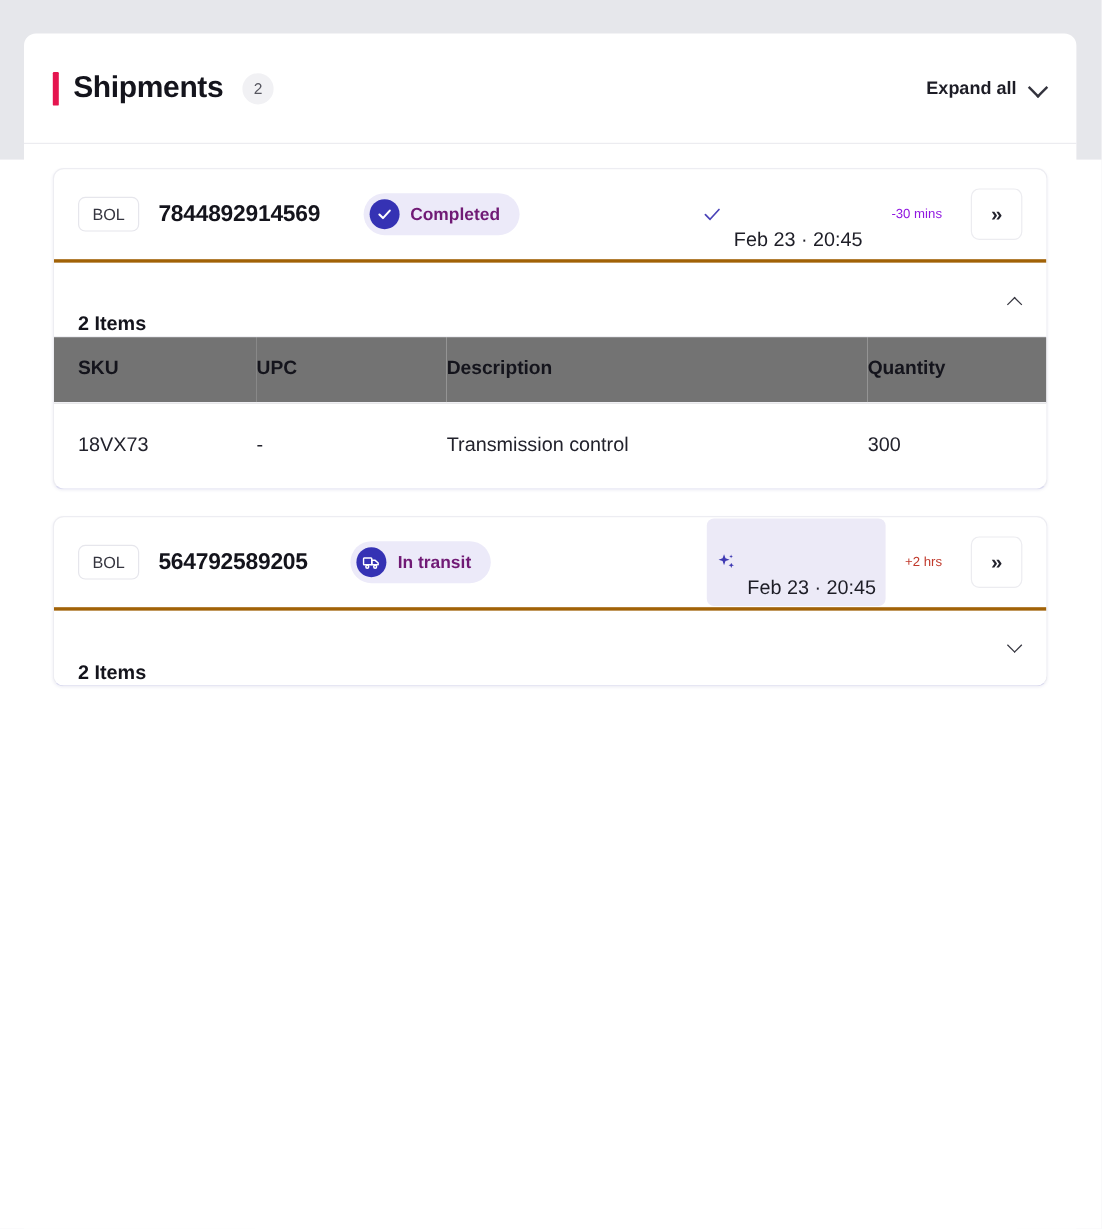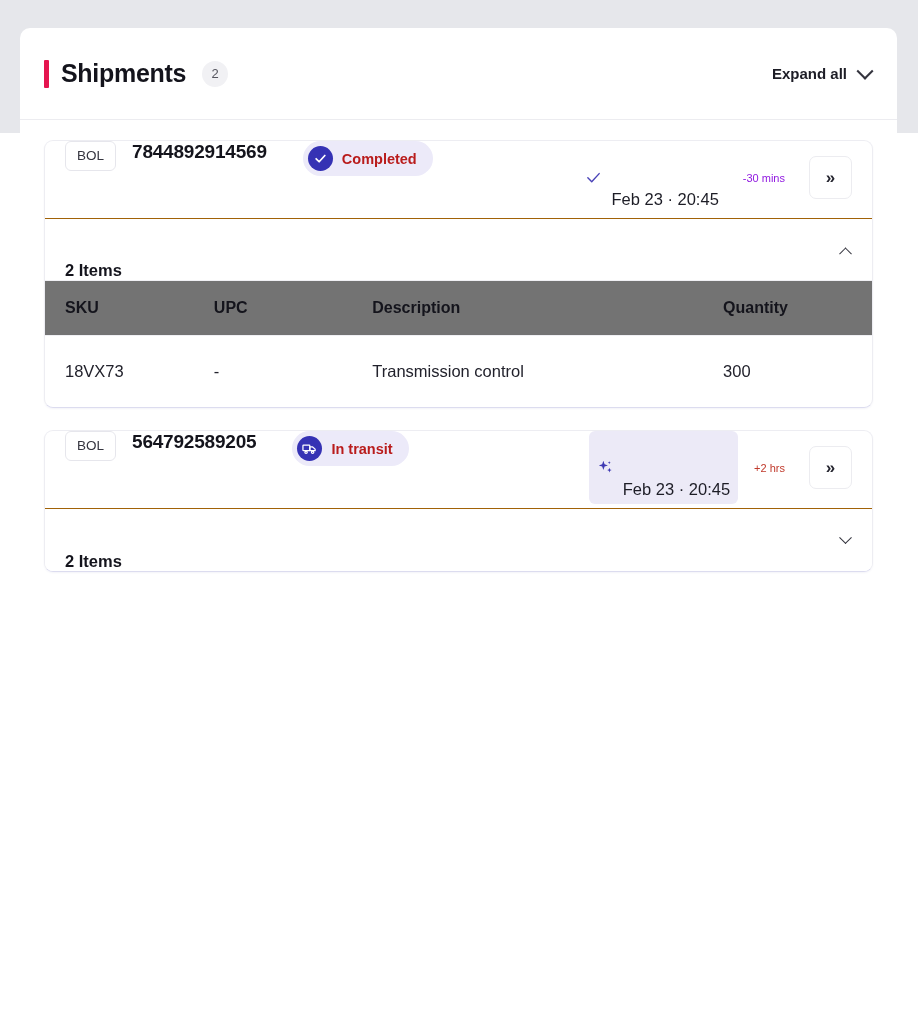--- a/index.html
+++ b/index.html
@@ -80,21 +80,21 @@
     font-size: 13px;
     display: flex;
     align-items: center;
     justify-content: center;
     padding: 0 8px;
     margin-left: 4px;
   }
 
   .expand-all {
     display: flex;
-    align-items: center;
+    align-items: flex-end;
     gap: 12px;
     font-size: 15px;
     font-weight: bold;
     color: #1d1d26;
     cursor: pointer;
     padding: 4px 2px;
   }
 
   .chev {
     display: inline-block;
@@ -125,23 +125,23 @@
     border-bottom: 1px solid #dcdcef;
     border-radius: 9px;
     box-shadow: 0 1px 2px rgba(90, 90, 150, 0.07);
     margin-bottom: 22px;
     overflow: hidden;
   }
 
   .card-head {
     height: 78px;
     display: flex;
-    align-items: flex-start;
+    align-items: center;
     padding: 0 20px;
-    border-bottom: 1px solid #a16207;
+    border-bottom: 3px solid #a16207;
   }
 
   .bol-tag {
     border: 1px solid #e6e6ec;
     border-radius: 6px;
     background: #fff;
     font-size: 13.5px;
     color: #35353f;
     padding: 7px 11px;
     line-height: 1;
@@ -175,21 +175,21 @@
     background: #3532b4;
     display: flex;
     align-items: center;
     justify-content: center;
     flex: none;
   }
 
   .status-label {
     font-size: 14.5px;
     font-weight: bold;
-    color: #b91c1c;
+    color: #701a75;
     white-space: nowrap;
   }
 
   .eta-wrap {
     margin-left: auto;
     display: flex;
     align-items: center;
   }
 
   .eta-chip {

